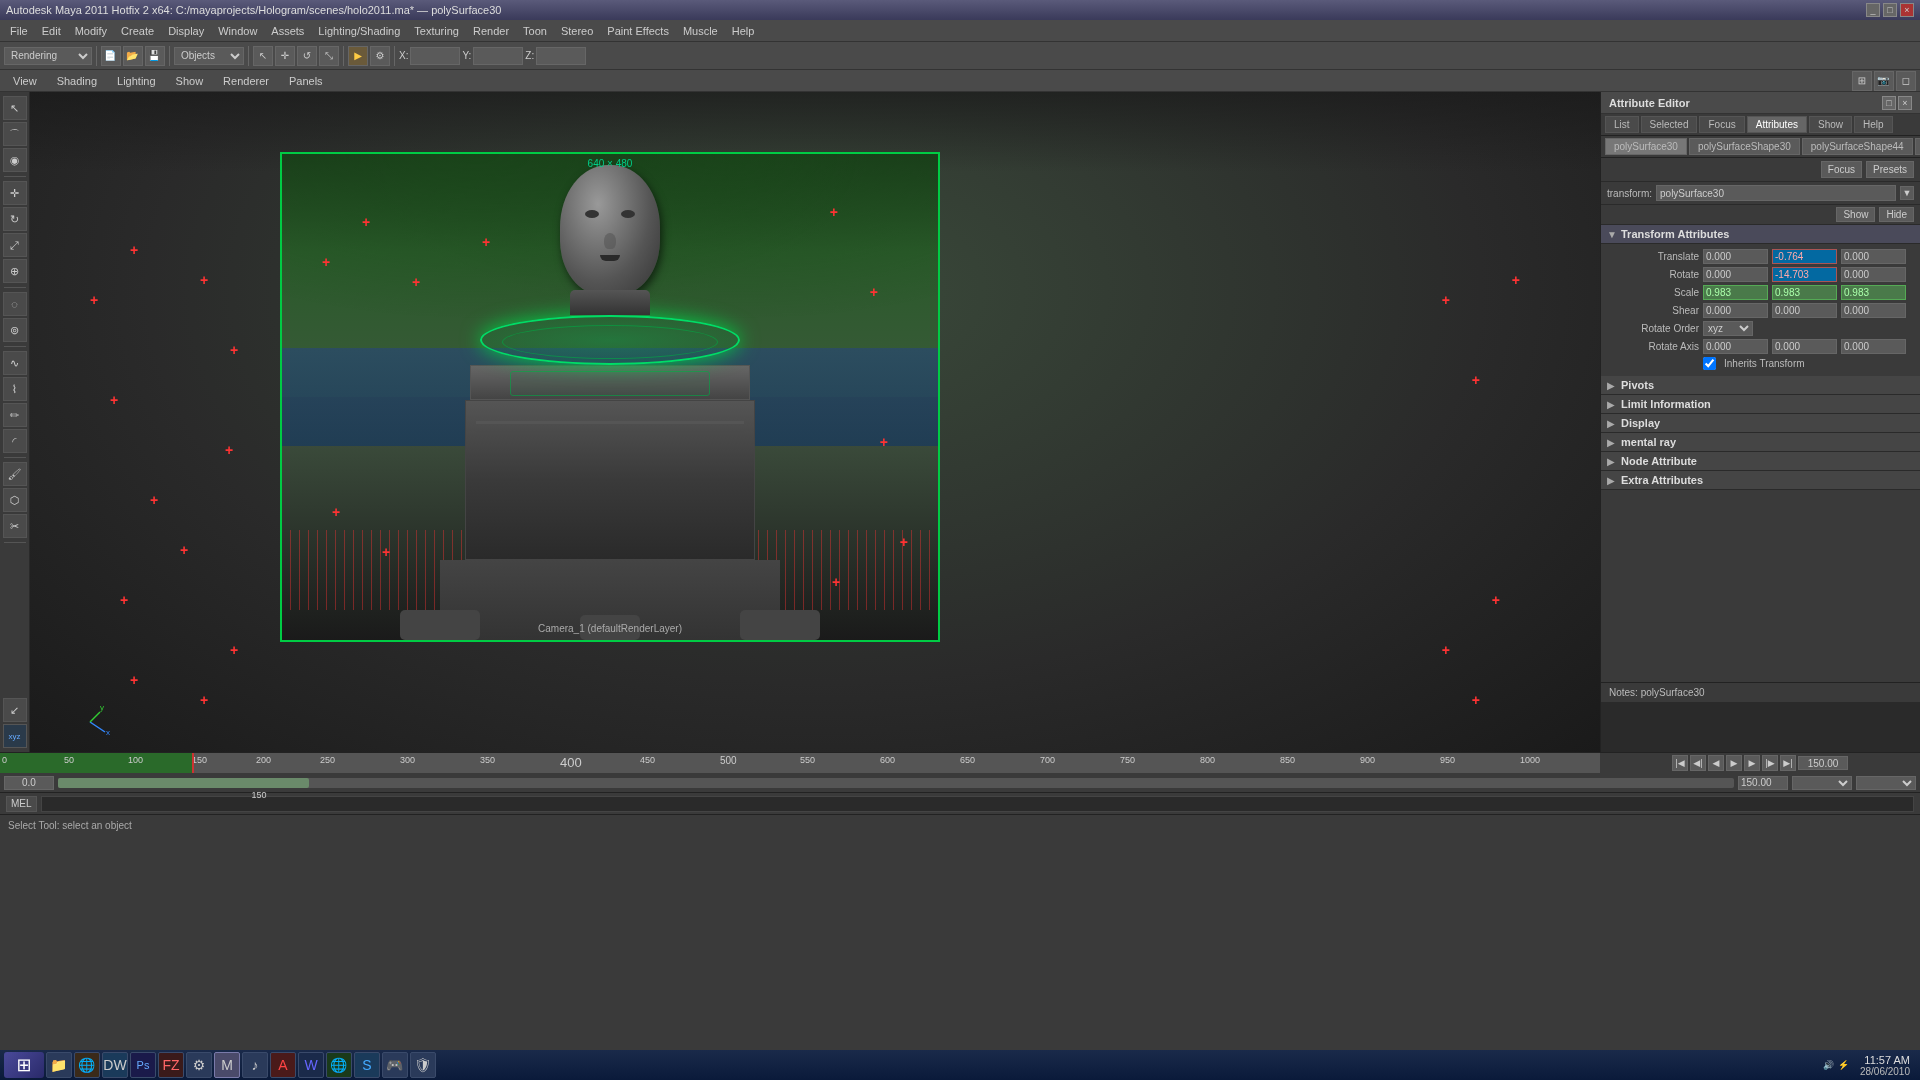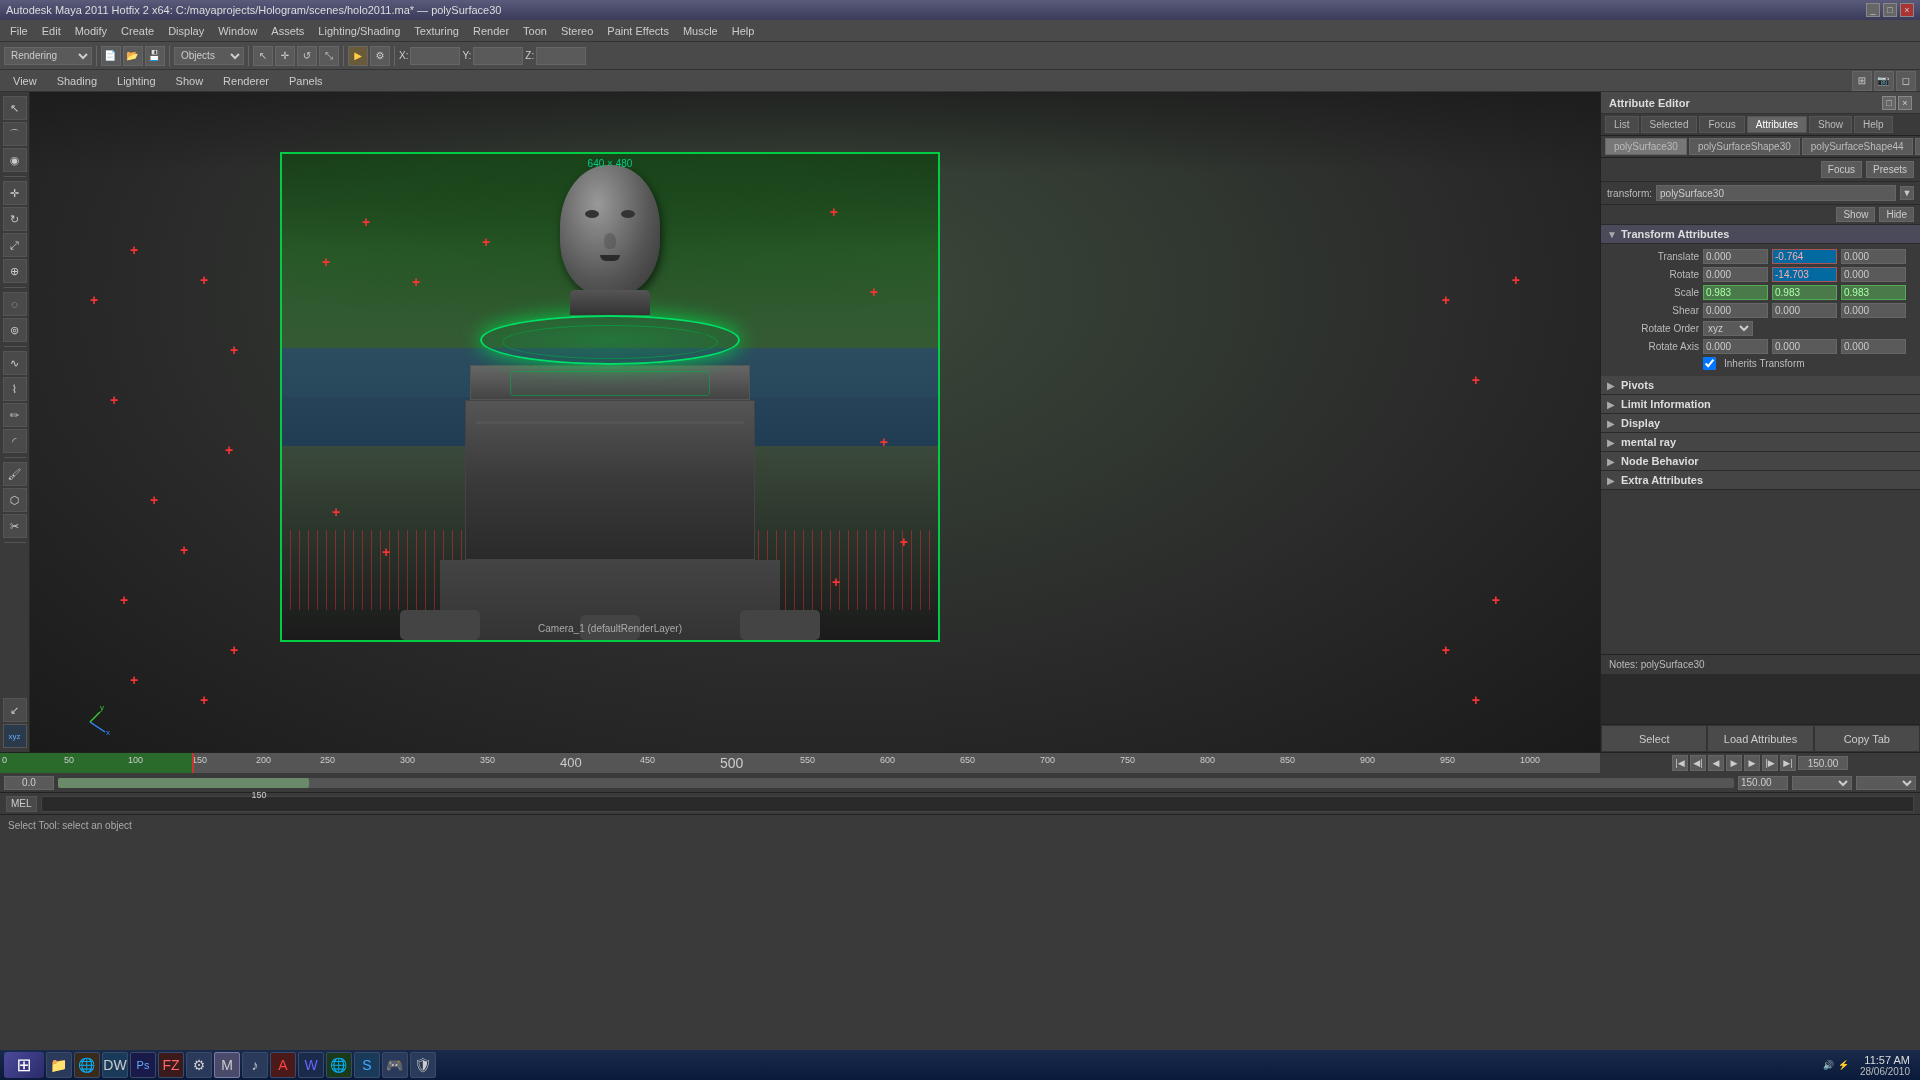--- a/index.html
+++ b/index.html
@@ -949,65 +949,60 @@
         <div class="attr-section-header">
           <span class="section-arrow">▶</span>
           <span class="section-title">mental ray</span>
         </div>
 
       </div>
 
       <div class="attr-section attr-section-collapsed">
         <div class="attr-section-header">
           <span class="section-arrow">▶</span>
-          <span class="section-title">Node Behavior</span>
+          <span class="section-title">Node Attribute</span>
         </div>
 
       </div>
 
       <div class="attr-section attr-section-collapsed">
         <div class="attr-section-header">
           <span class="section-arrow">▶</span>
           <span class="section-title">Extra Attributes</span>
         </div>
 
       </div>
 
     </div>
 
     <div id="notes-area">
       <span>Notes: polySurface30</span>
     </div>
     <textarea id="notes-textarea" style="width: 100%; height: 50px; background: rgb(42, 42, 42); border: none; color: rgb(187, 187, 187); font-size: 10px; resize: none; padding: 2px;"></textarea>
 
-    <div id="attr-bottom-btns">
-      <button class="attr-bottom-btn">Select</button>
-      <button class="attr-bottom-btn">Load Attributes</button>
-      <button class="attr-bottom-btn">Copy Tab</button>
-    </div>
   </div>
 </div>
 
 <div id="timeline">
 
   <div style="display:flex; height:20px; background:#2a2a2a;">
     <div id="timeline-ruler" style="flex:1; position:relative; overflow:hidden; background:#555;">
       <div id="timeline-green" style="left:0; width:12%; background:#2a6a2a;"></div>
 
       <span style="position:absolute; left:0%; top:2px; font-size:9px; color:#ccc; padding-left:2px;">0</span>
       <span style="position:absolute; left:4%; top:2px; font-size:9px; color:#ccc;">50</span>
       <span style="position:absolute; left:8%; top:2px; font-size:9px; color:#ccc;">100</span>
       <span style="position:absolute; left:12%; top:2px; font-size:9px; color:#ccc;">150</span>
       <span style="position:absolute; left:16%; top:2px; font-size:9px; color:#ccc;">200</span>
       <span style="position:absolute; left:20%; top:2px; font-size:9px; color:#ccc;">250</span>
       <span style="position:absolute; left:25%; top:2px; font-size:9px; color:#ccc;">300</span>
       <span style="position:absolute; left:30%; top:2px; font-size:9px; color:#ccc;">350</span>
       <span style="position:absolute; left:35%; top:2px; font-size:13px; color:#ccc;">400</span>
       <span style="position:absolute; left:40%; top:2px; font-size:9px; color:#ccc;">450</span>
-      <span style="position:absolute; left:45%; top:2px; font-size:14px; color:#ccc;">500</span>
+      <span style="position:absolute; left:45%; top:2px; font-size:10px; color:#ccc;">500</span>
       <span style="position:absolute; left:50%; top:2px; font-size:9px; color:#ccc;">550</span>
       <span style="position:absolute; left:55%; top:2px; font-size:9px; color:#ccc;">600</span>
       <span style="position:absolute; left:60%; top:2px; font-size:9px; color:#ccc;">650</span>
       <span style="position:absolute; left:65%; top:2px; font-size:9px; color:#ccc;">700</span>
       <span style="position:absolute; left:70%; top:2px; font-size:9px; color:#ccc;">750</span>
       <span style="position:absolute; left:75%; top:2px; font-size:9px; color:#ccc;">800</span>
       <span style="position:absolute; left:80%; top:2px; font-size:9px; color:#ccc;">850</span>
       <span style="position:absolute; left:85%; top:2px; font-size:9px; color:#ccc;">900</span>
       <span style="position:absolute; left:90%; top:2px; font-size:9px; color:#ccc;">950</span>
       <span style="position:absolute; left:95%; top:2px; font-size:9px; color:#ccc;">1000</span>

